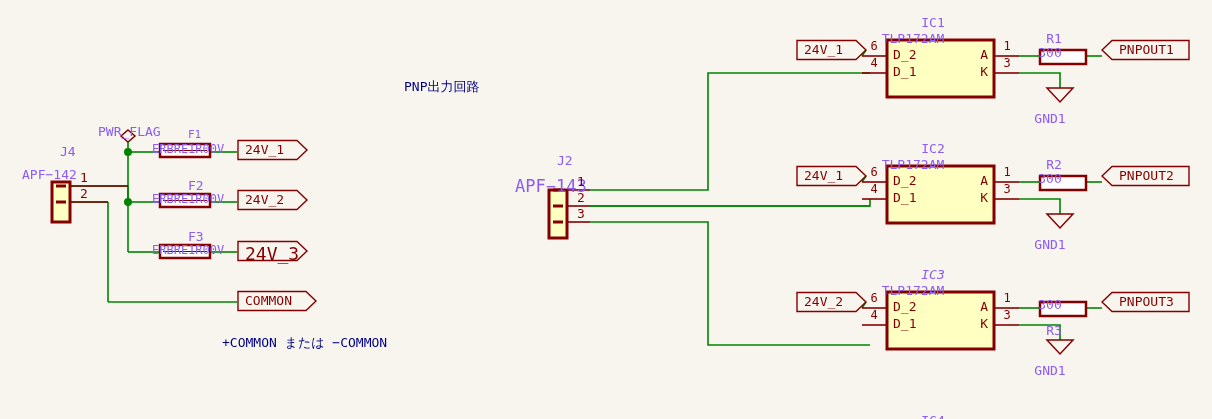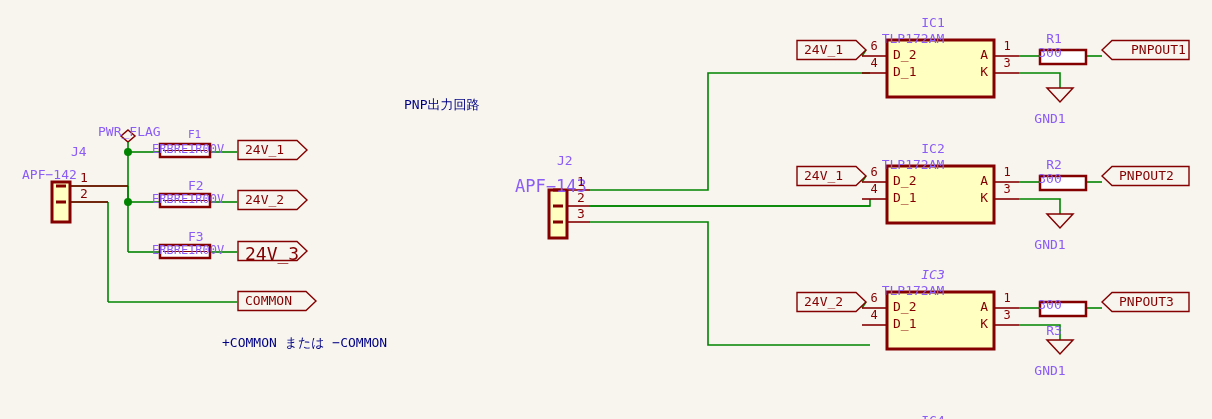--- a/index.html
+++ b/index.html
@@ -128,23 +128,23 @@
         </g>
         <rect x="1040" y="302" width="46" height="14" stroke="#840000" fill="#FFFFFF" stroke-width="2.5"></rect>
         <g>
           <polygon points="1102,302 1112,292.5 1189,292.5 1189,311.5 1112,311.5" stroke="#840000" fill="none" stroke-width="1.4"></polygon>
         </g>
         <polygon points="1047,340 1073,340 1060,354" stroke="#840000" fill="none" stroke-width="1.5"></polygon>
       </g>
   </svg>
 
   <div id="text-layer">
-      <div class="lbl t-note" style="left: 404px; top: 78px; font-size: 13px; margin-top: 18px;">PNP出力回路</div>
+      <div class="lbl t-note" style="left: 404px; top: 78px; font-size: 13px;">PNP出力回路</div>
       <div class="lbl t-note" style="left: 222px; top: 334px; font-size: 13px;">+COMMON または −COMMON</div>
-      <div class="lbl t-ref" style="left: 71px; top: 144px; font-size: 13px;">J4</div>
+      <div class="lbl t-ref" style="left: 60px; top: 144px; font-size: 13px;">J4</div>
       <div class="lbl t-ref" style="left: 22px; top: 167px; font-size: 13px;">APF−142</div>
       <div class="lbl t-pin" style="left: 80px; top: 170px; font-size: 13px;">1</div>
       <div class="lbl t-pin" style="left: 80px; top: 186px; font-size: 13px;">2</div>
       <div class="lbl t-ref" style="left: 98px; top: 124px; font-size: 13px;">PWR_FLAG</div>
       <div class="lbl t-ref" style="left: 188px; top: 128px; font-size: 11px;">F1</div>
       <div class="lbl t-ref" style="left: 152px; top: 142px; font-size: 12px;">ERBRE1R00V</div>
       <div class="lbl t-ref" style="left: 188px; top: 178px; font-size: 13px;">F2</div>
       <div class="lbl t-ref" style="left: 152px; top: 192px; font-size: 12px;">ERBRE1R00V</div>
       <div class="lbl t-ref" style="left: 188px; top: 229px; font-size: 13px;">F3</div>
       <div class="lbl t-ref" style="left: 152px; top: 243px; font-size: 12px;">ERBRE1R00V</div>
@@ -163,21 +163,21 @@
       <div class="lbl t-pin" style="left: 893px; top: 47px; font-size: 13px;">D_2</div>
       <div class="lbl t-pin" style="left: 874px; top: 56px; font-size: 12px; transform: translateX(-50%);">4</div>
       <div class="lbl t-pin" style="left: 893px; top: 64px; font-size: 13px;">D_1</div>
       <div class="lbl t-pin" style="left: 1007px; top: 39px; font-size: 12px; transform: translateX(-50%);">1</div>
       <div class="lbl t-pin" style="left: 988px; top: 47px; font-size: 13px; transform: translateX(-100%);">A</div>
       <div class="lbl t-pin" style="left: 1007px; top: 56px; font-size: 12px; transform: translateX(-50%);">3</div>
       <div class="lbl t-pin" style="left: 988px; top: 64px; font-size: 13px; transform: translateX(-100%);">K</div>
       <div class="lbl t-lbl" style="left: 804px; top: 42px; font-size: 13px;">24V_1</div>
       <div class="lbl t-ref" style="left: 1054px; top: 31px; font-size: 13px; transform: translateX(-50%);">R1</div>
       <div class="lbl t-ref" style="left: 1050px; top: 45px; font-size: 13px; transform: translateX(-50%);">300</div>
-      <div class="lbl t-lbl" style="left: 1119px; top: 42px; font-size: 13px; margin-left: 12px;">PNPOUT1</div>
+      <div class="lbl t-lbl" style="left: 1119px; top: 42px; font-size: 13px;">PNPOUT1</div>
       <div class="lbl t-ref" style="left: 1050px; top: 111px; font-size: 13px; transform: translateX(-50%);">GND1</div>
       <div class="lbl t-ref" style="left: 933px; top: 141px; font-size: 13px; transform: translateX(-50%);">IC2</div>
       <div class="lbl t-ref" style="left: 913px; top: 157px; font-size: 13px; transform: translateX(-50%);">TLP172AM</div>
       <div class="lbl t-pin" style="left: 874px; top: 165px; font-size: 12px; transform: translateX(-50%);">6</div>
       <div class="lbl t-pin" style="left: 893px; top: 173px; font-size: 13px;">D_2</div>
       <div class="lbl t-pin" style="left: 874px; top: 182px; font-size: 12px; transform: translateX(-50%);">4</div>
       <div class="lbl t-pin" style="left: 893px; top: 190px; font-size: 13px;">D_1</div>
       <div class="lbl t-pin" style="left: 1007px; top: 165px; font-size: 12px; transform: translateX(-50%);">1</div>
       <div class="lbl t-pin" style="left: 988px; top: 173px; font-size: 13px; transform: translateX(-100%);">A</div>
       <div class="lbl t-pin" style="left: 1007px; top: 182px; font-size: 12px; transform: translateX(-50%);">3</div>

